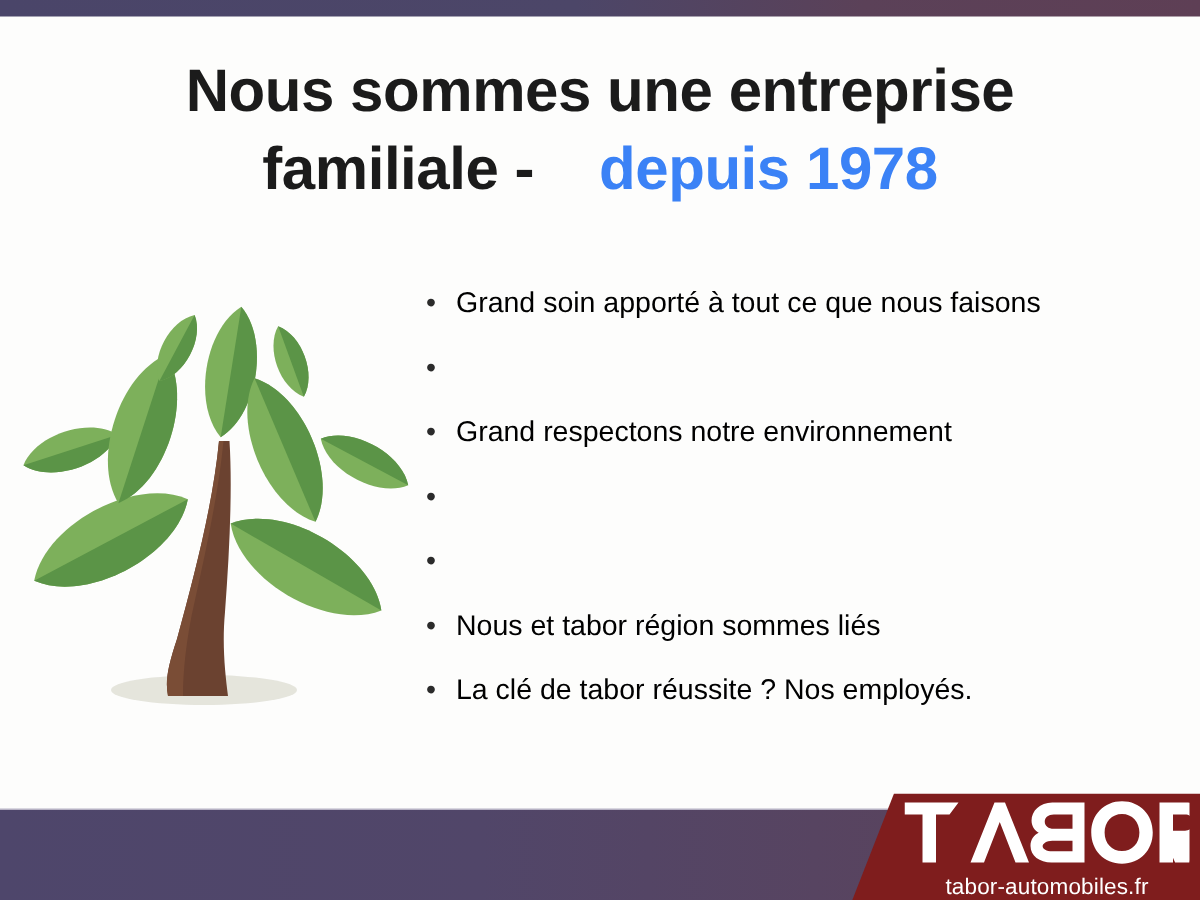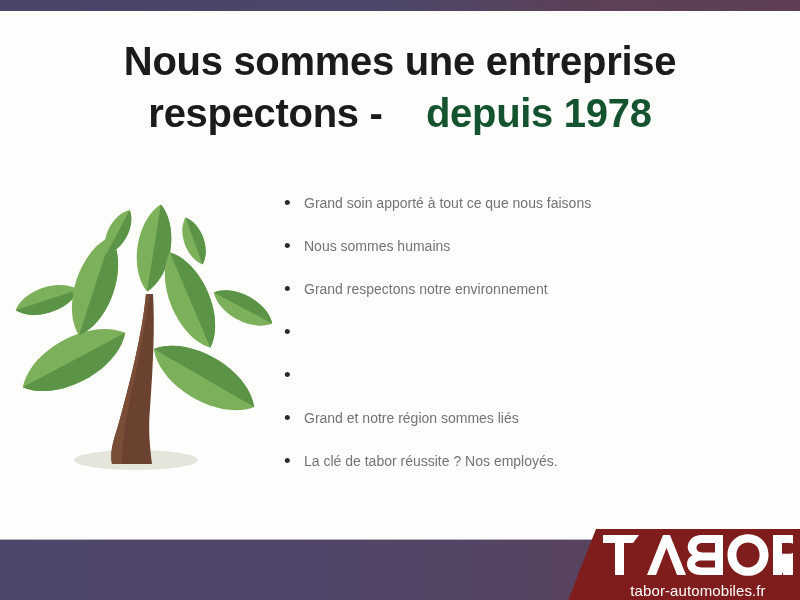--- a/index.html
+++ b/index.html
@@ -34,21 +34,21 @@
     top: 36px;
     width: 720px;
     text-align: center;
     font-size: 40px;
     font-weight: bold;
     line-height: 1.29;
     letter-spacing: -0.3px;
     color: #1b1b1b;
   }
   .headline .accent {
-    color: #14532d;
+    color: #3b82f6;
   }
 
   
   .bullets {
     position: absolute;
     left: 284px;
     top: 190px;
     width: 500px;
   }
   .bullet-row {
@@ -58,23 +58,23 @@
   }
   .bullet-dot {
     width: 20px;
     flex: 0 0 20px;
     color: #2b2b2b;
     font-size: 19px;
     line-height: 26px;
     text-align: left;
   }
   .bullet-text {
-    font-size: 14px;
+    font-size: 19px;
     line-height: 26px;
-    color: #737373;
+    color: #000000;
     white-space: nowrap;
   }
 
   
   .tree {
     position: absolute;
     left: 12px;
     top: 186px;
     width: 268px;
     height: 306px;
@@ -130,21 +130,21 @@
 </head>
 <body>
 
 <div id="slide">
 
   <div class="top-bar"></div>
 
   <div class="headline">
     <div>Nous sommes une entreprise</div>
     <div>
-      <span>respectons -</span>
+      <span>familiale -</span>
       <span>&nbsp;&nbsp;</span>
       <span class="accent">depuis 1978</span>
     </div>
   </div>
 
   <svg class="tree" viewBox="0 0 268 306">
     <defs>
       <clipPath id="leafA">
           <ellipse cx="0" cy="0" rx="52" ry="26"></ellipse>
         </clipPath>
@@ -205,35 +205,34 @@
     </g>
   </svg>
 
   <div class="bullets">
     <div class="bullet-row">
       <span class="bullet-dot">•</span>
       <span class="bullet-text">Grand soin apporté à tout ce que nous faisons</span>
     </div>
     <div class="bullet-row">
       <span class="bullet-dot">•</span>
-      <span class="bullet-text">Nous sommes humains</span>
     </div>
     <div class="bullet-row">
       <span class="bullet-dot">•</span>
       <span class="bullet-text">Grand respectons notre environnement</span>
     </div>
     <div class="bullet-row">
       <span class="bullet-dot">•</span>
     </div>
     <div class="bullet-row">
       <span class="bullet-dot">•</span>
     </div>
     <div class="bullet-row">
       <span class="bullet-dot">•</span>
-      <span class="bullet-text">Grand et notre région sommes liés</span>
+      <span class="bullet-text">Nous et tabor région sommes liés</span>
     </div>
     <div class="bullet-row">
       <span class="bullet-dot">•</span>
       <span class="bullet-text">La clé de tabor réussite ? Nos employés.</span>
     </div>
   </div>
 
   <div class="band-hairline"></div>
   <div class="bottom-band"></div>
 

